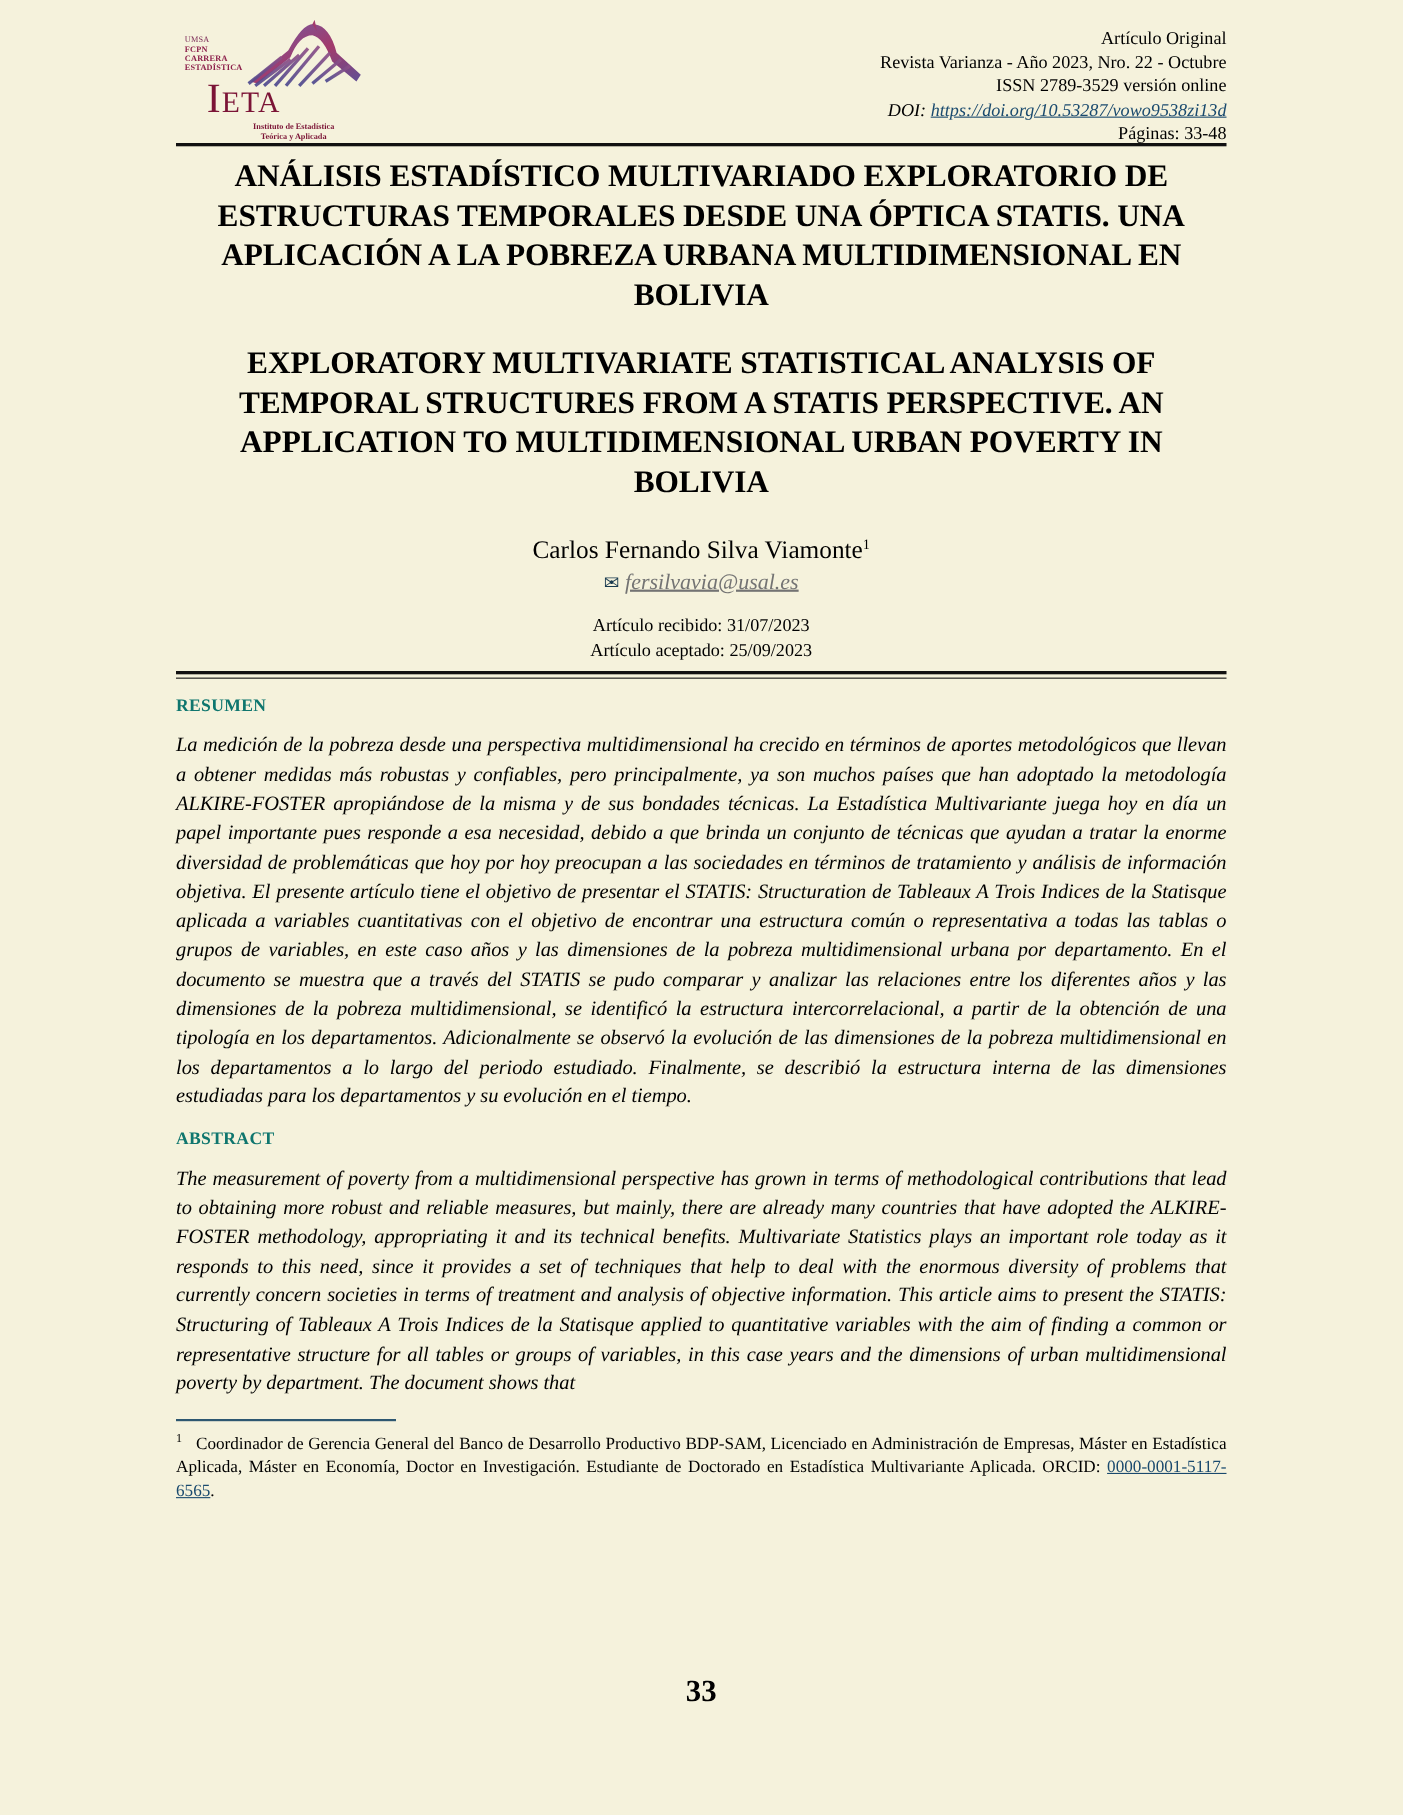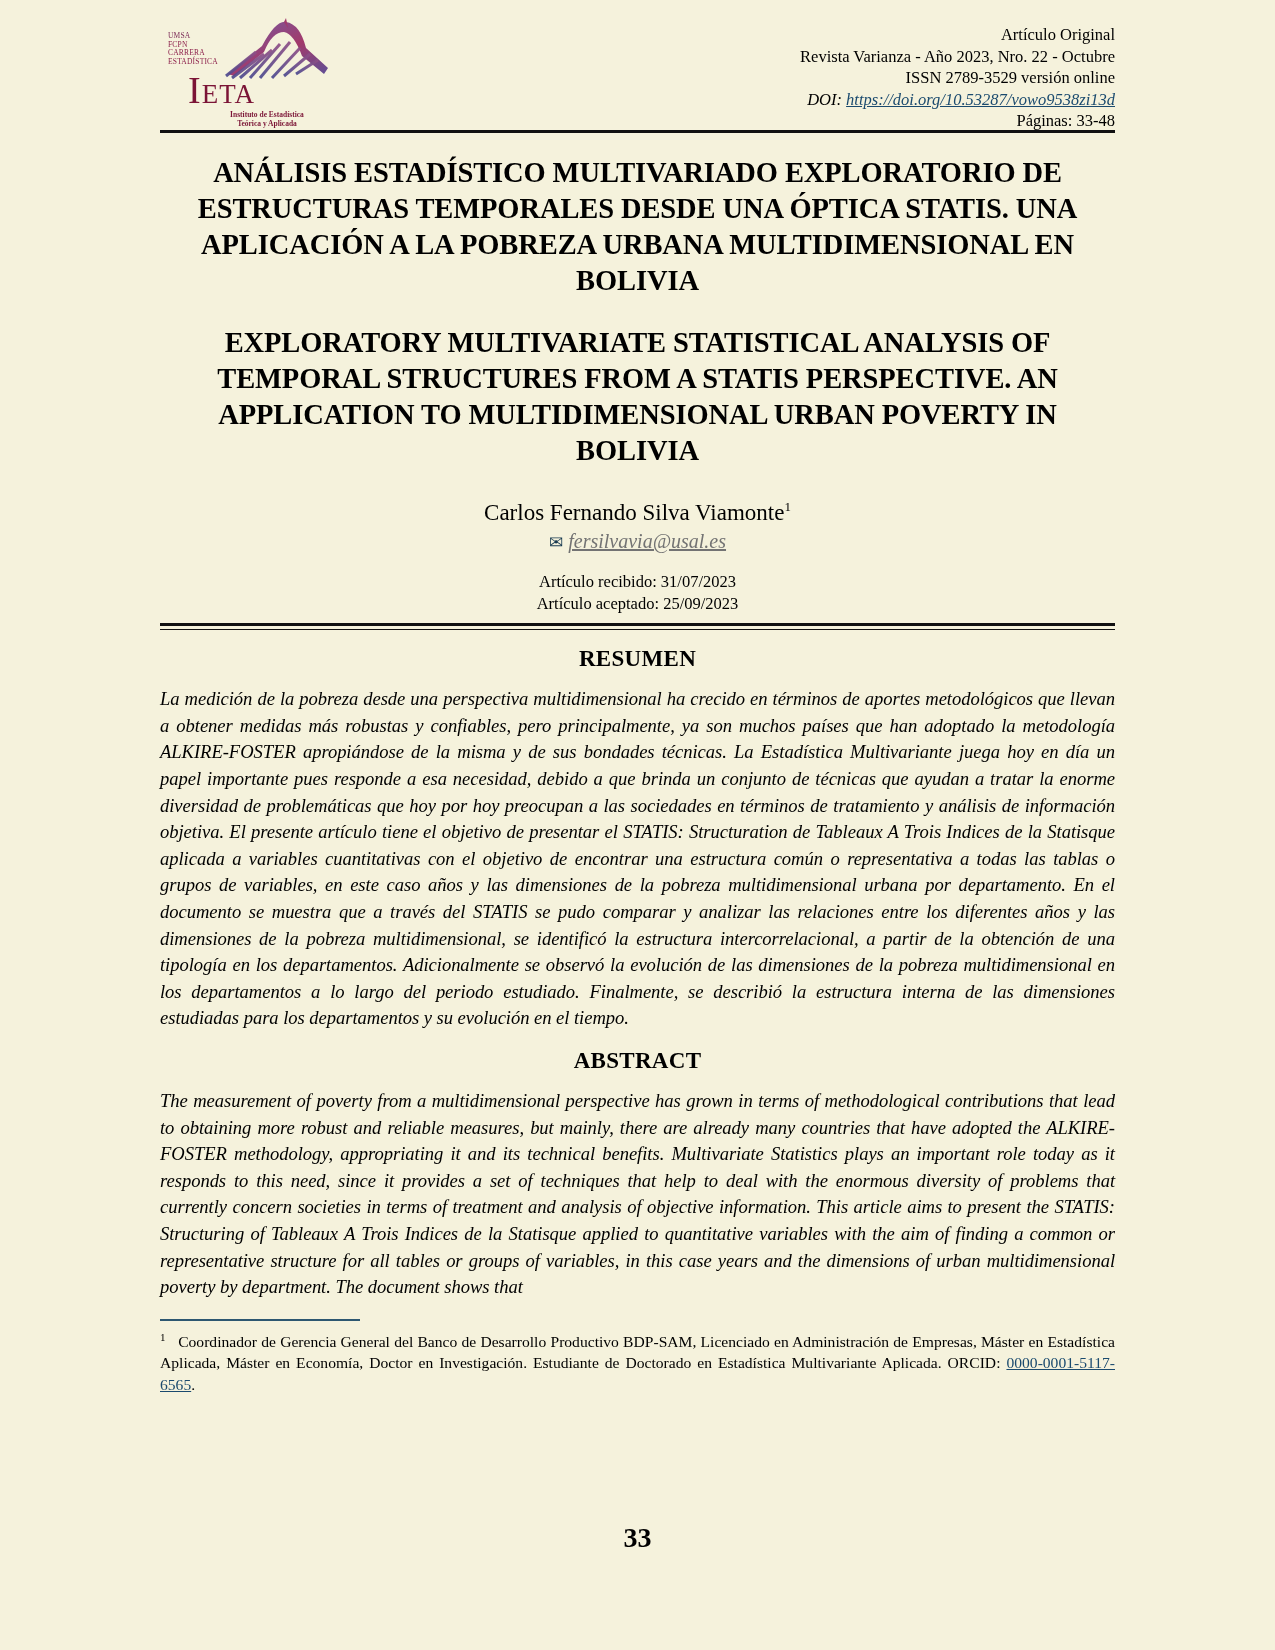--- a/index.html
+++ b/index.html
@@ -45,21 +45,21 @@
   .logo-univ-lines {
     position: absolute;
     left: 2px;
     top: 18px;
     line-height: 8.5px;
     font-family: "Liberation Serif", serif;
   }
   .logo-univ-lines div {
     font-size: 7.5px;
     letter-spacing: .2px;
-    font-weight: normal;
+    font-weight: bold;
     color: #8c1f4a;
   }
   .logo-univ-lines div.u1 { color:#7b2a56; font-weight:normal; }
   .logo-graphic {
     position: absolute;
     left: 54px;
     top: 4px;
     width: 120px;
     height: 62px;
   }
@@ -110,21 +110,21 @@
 
   
   .title-es, .title-en {
     text-align: center;
     font-weight: bold;
     font-size: 28.5px;
     line-height: 36px;
     letter-spacing: -0.1px;
     font-family: "Liberation Serif", serif;
   }
-  .title-es { margin-top: 22px; }
+  .title-es { margin-top: 10px; }
   .title-en { margin-top: 26px; }
 
   .author {
     text-align: center;
     font-size: 23px;
     line-height: 28px;
     margin-top: 4px;
   }
   .author sup { font-size: 13px; vertical-align: super; }
   .affiliation {
@@ -154,24 +154,23 @@
 
   .rule-double {
     margin-top: 8px;
     border-top: 3px solid #111;
     border-bottom: 1.5px solid #111;
     height: 3px;
   }
 
   
   .sec-heading {
-    text-align: center;
-    color: #000000;
-    font-weight: bold;
-    font-size: 23px;
+    color: #0f766e;
+    font-weight: bold;
+    font-size: 16px;
     letter-spacing: .3px;
     margin-top: 16px;
     margin-bottom: 14px;
   }
   .abstract-body {
     font-style: italic;
     font-size: 18.6px;
     line-height: 26.6px;
     text-align: justify;
     letter-spacing: -0.05px;

